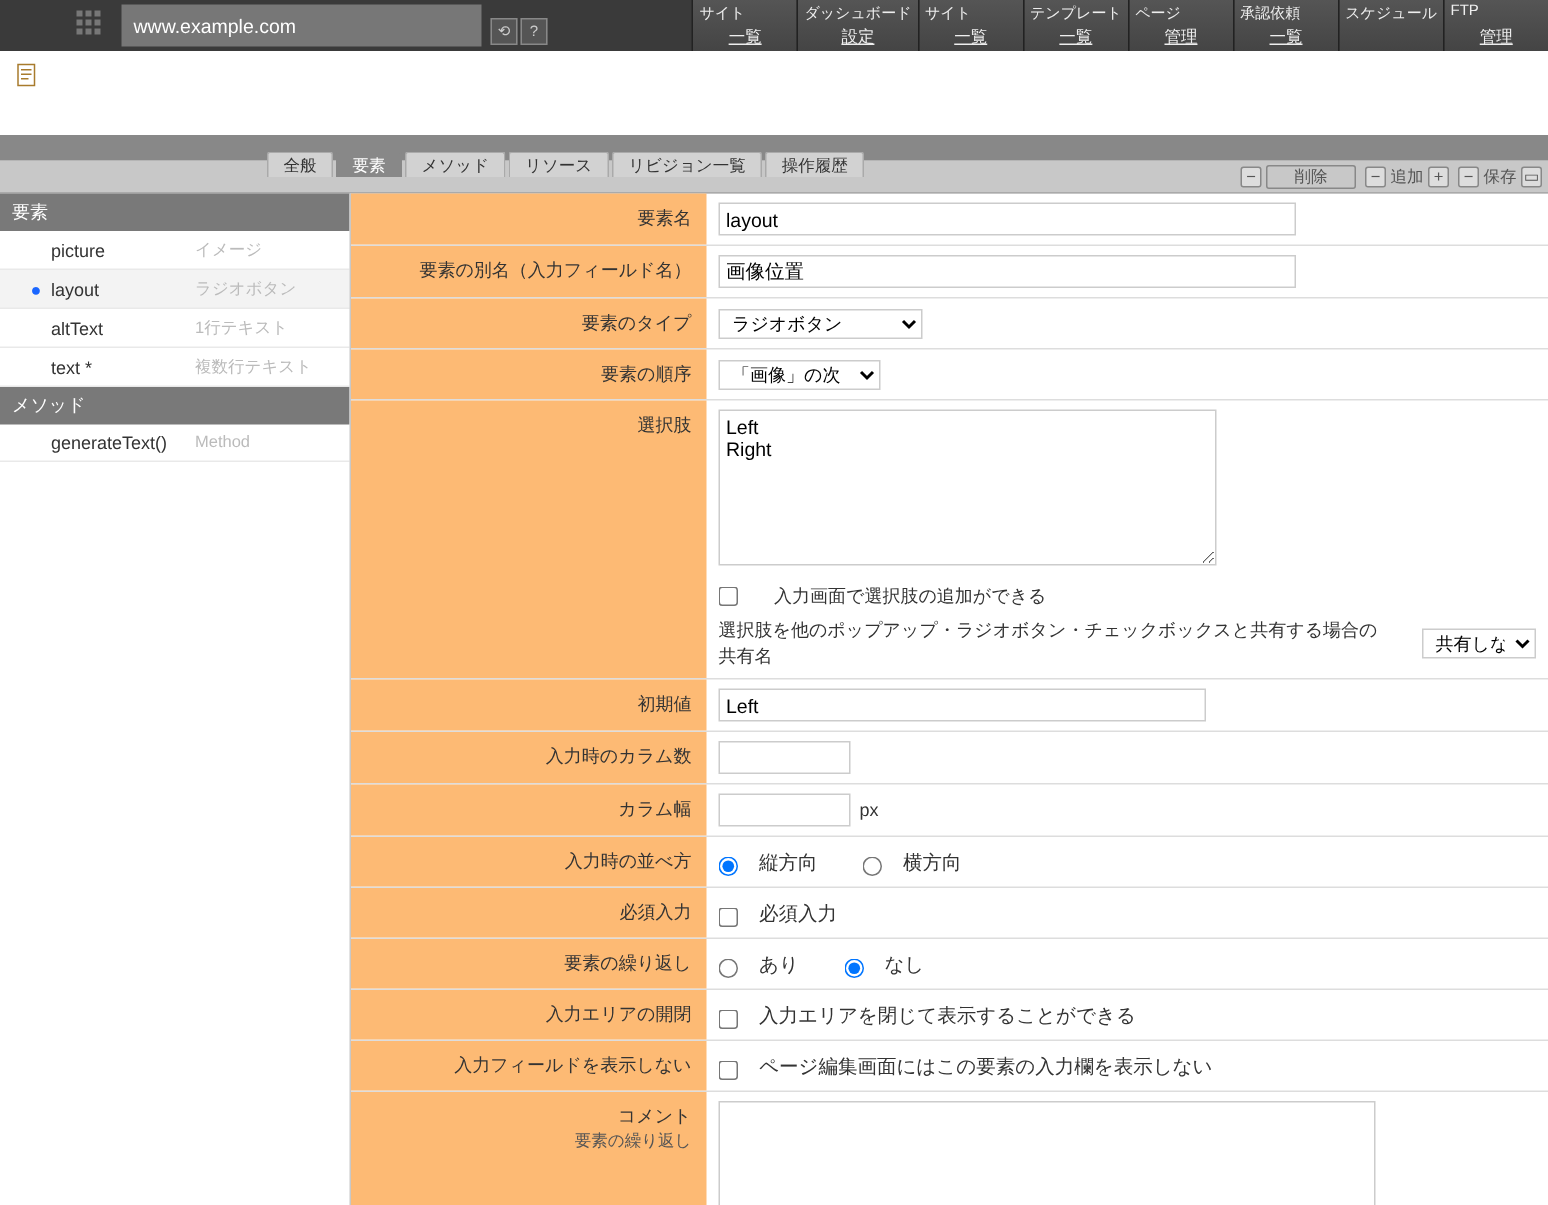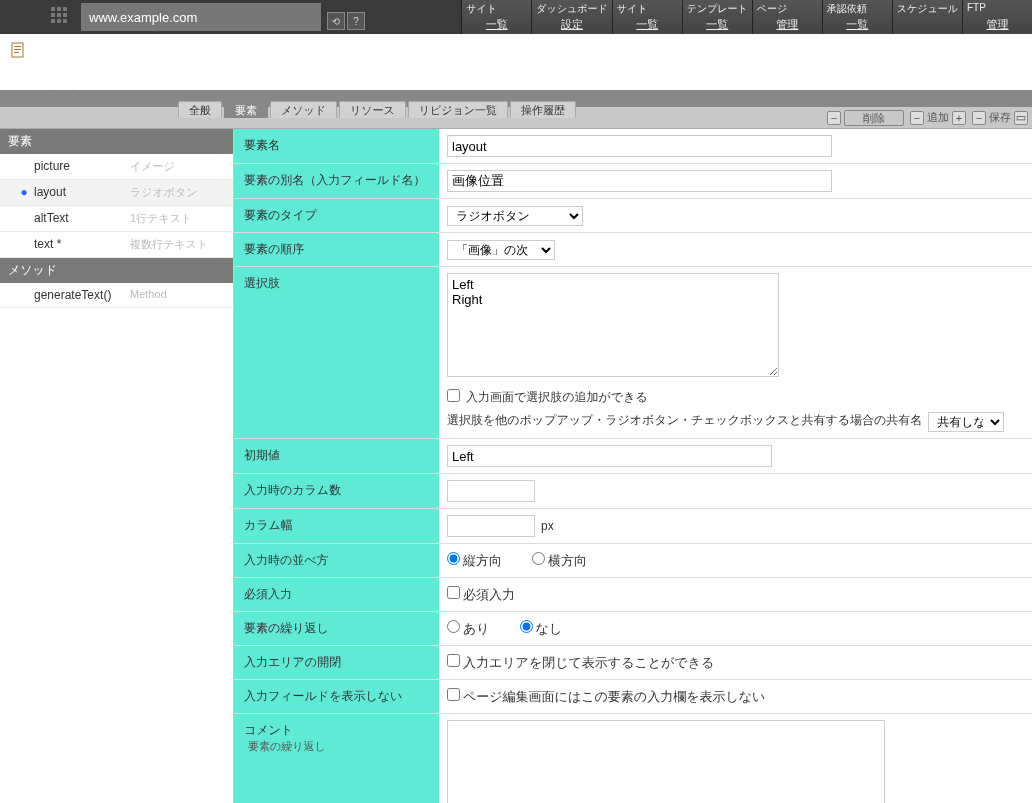--- a/index.html
+++ b/index.html
@@ -22,35 +22,35 @@
 .tab { background: #d2d2d2; color: #333; font-size: 11px; padding: 1px 10px; height: 17px; border-radius: 2px 2px 0 0; border: 1px solid #aaa; border-bottom: none; cursor: pointer; }
 .tab.active { background: #888; color: #fff; border-color: #888; }
 .toolbar2 { background: #c8c8c8; height: 22px; display: flex; align-items: center; justify-content: flex-end; padding-right: 4px; gap: 6px; font-size: 11px; color: #555; border-bottom: 1px solid #aaa; }
 .toolbar2 .tbtn { display:flex; align-items:center; gap:3px; cursor:pointer; }
 .toolbar2 .pill { border: 1px solid #888; border-radius: 2px; padding: 0 18px; height: 16px; line-height: 14px; display:inline-flex; align-items:center; justify-content:center; }
 .toolbar2 .minus, .toolbar2 .plus { width:14px; height:14px; border:1px solid #888; border-radius:2px; display:inline-flex; align-items:center; justify-content:center; font-size:11px; background:#ddd; }
 .toolbar2 .book-icon { width:14px; height:14px; border:1px solid #888; border-radius:2px; display:inline-flex; align-items:center; justify-content:center; background:#ddd; }
 .mainrow { display: flex; align-items: stretch; }
 .sidepane { width: 233px; flex-shrink: 0; }
 .sidepane .group-hdr { background: #797979; color: #fff; font-size: 12px; padding: 4px 8px; }
-.sidepane .item { display: flex; align-items: flex-start; padding: 5px 8px 5px 18px; border-bottom: 1px solid #e9e9e9; cursor: pointer; gap: 4px; }
+.sidepane .item { display: flex; align-items: center; padding: 5px 8px 5px 18px; border-bottom: 1px solid #e9e9e9; cursor: pointer; gap: 4px; }
 .sidepane .item .bullet { width: 12px; text-align: center; color: #1a66ff; }
 .sidepane .item .name { width: 92px; color: #333; }
 .sidepane .item .type { color: #bbb; font-size: 11px; }
 .sidepane .item.selected { background: #f3f3f3; }
 .formpane { flex: 1; border-left: 1px solid #c8c8c8; }
 .formrow { display: flex; align-items: stretch; border-bottom: 1px solid #ddd; }
-.formrow .lbl { width: 205px; background: #5eead4; padding: 8px 10px; color: #333; font-size: 12px; }
+.formrow .lbl { width: 237px; background: #fdba74; padding: 8px 10px; color: #333; font-size: 12px; text-align: right; }
 .formrow .fld { flex: 1; padding: 6px 8px; display:flex; flex-wrap:wrap; align-items:center; gap:6px; }
 .formrow input[type=text] { border: 1px solid #ccc; padding: 2px 4px; font-size: 13px; height: 22px; }
 .formrow textarea { border: 1px solid #ccc; padding: 3px 4px; font-size: 13px; font-family: inherit; resize: both; }
 .formrow select { border: 1px solid #ccc; background:#fff; padding: 1px 4px; font-size: 12px; height: 20px; }
-.formrow .subline { width: 100%; display:flex; align-items:flex-start; gap:6px; font-size: 12px; color:#333; }
+.formrow .subline { width: 100%; display:flex; align-items:center; gap:24px; font-size: 12px; color:#333; }
 .formrow .lbl .lbl-sub { font-size: 11px; color:#555; padding-left: 4px; }
-.radiolbl { display:inline-flex; align-items:flex-start; gap:3px; font-size:13px; margin-right: 24px; }
+.radiolbl { display:inline-flex; align-items:flex-end; gap:14px; font-size:13px; margin-right: 24px; }
 </style>
 </head>
 <body>
 
 <div class="topbar">
   <div class="logo">
     <svg viewBox="0 0 24 24">
       <rect x="2" y="2" width="4" height="4" fill="#777"></rect>
         <rect x="8" y="2" width="4" height="4" fill="#777"></rect>
         <rect x="14" y="2" width="4" height="4" fill="#777"></rect>

